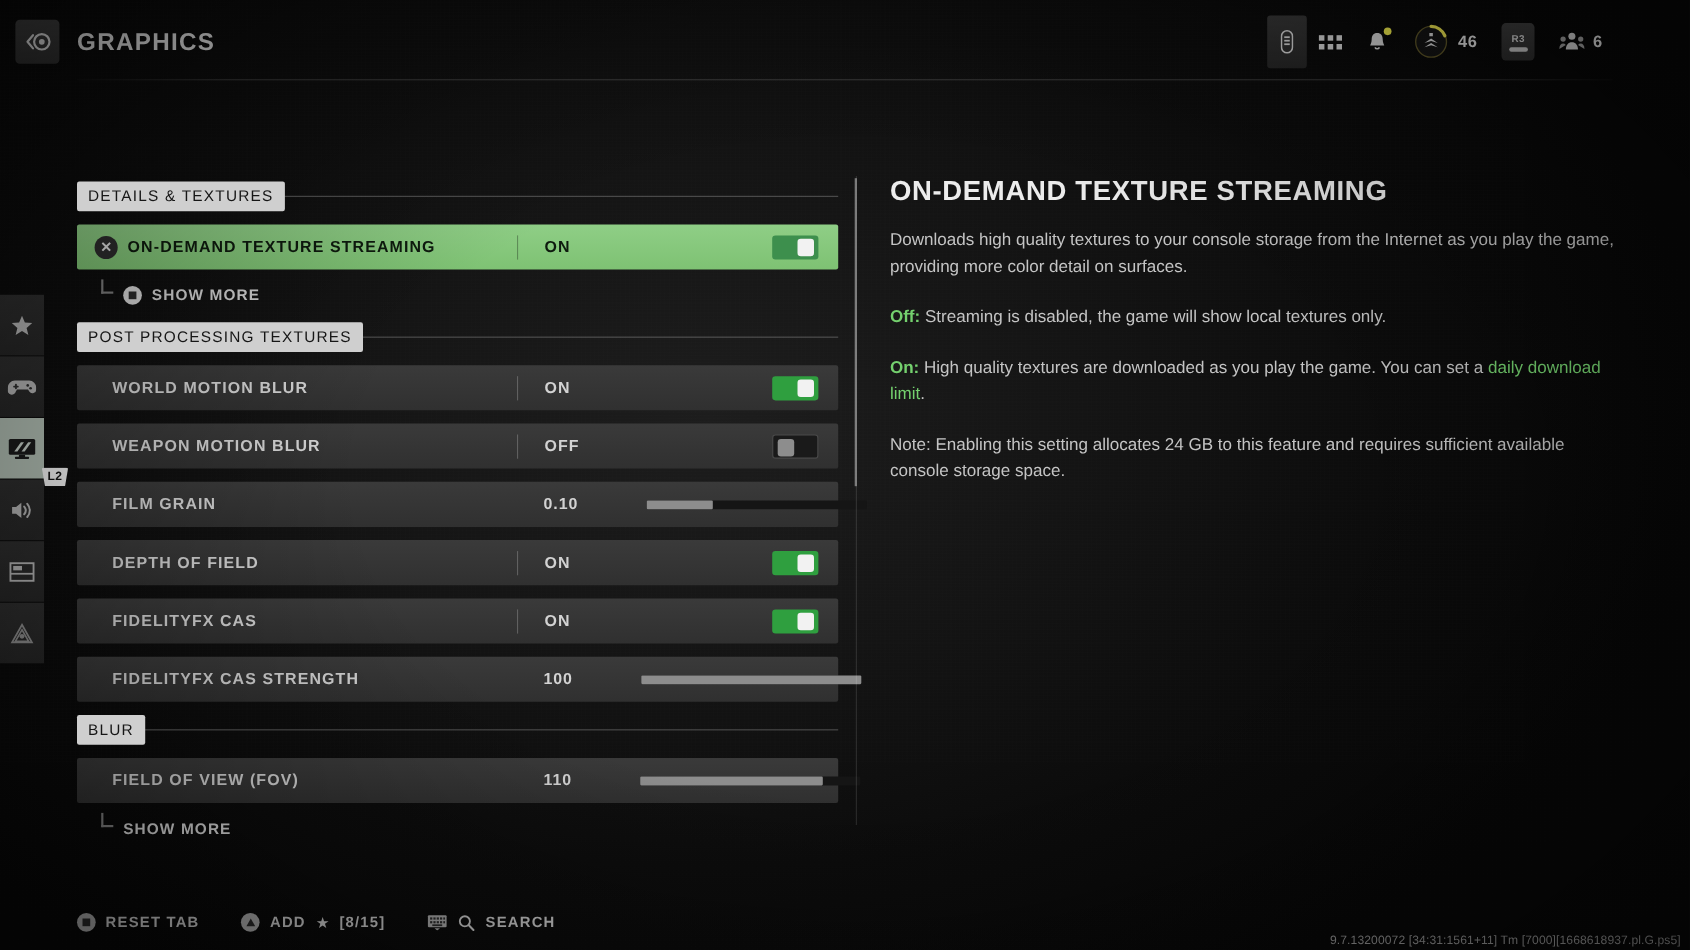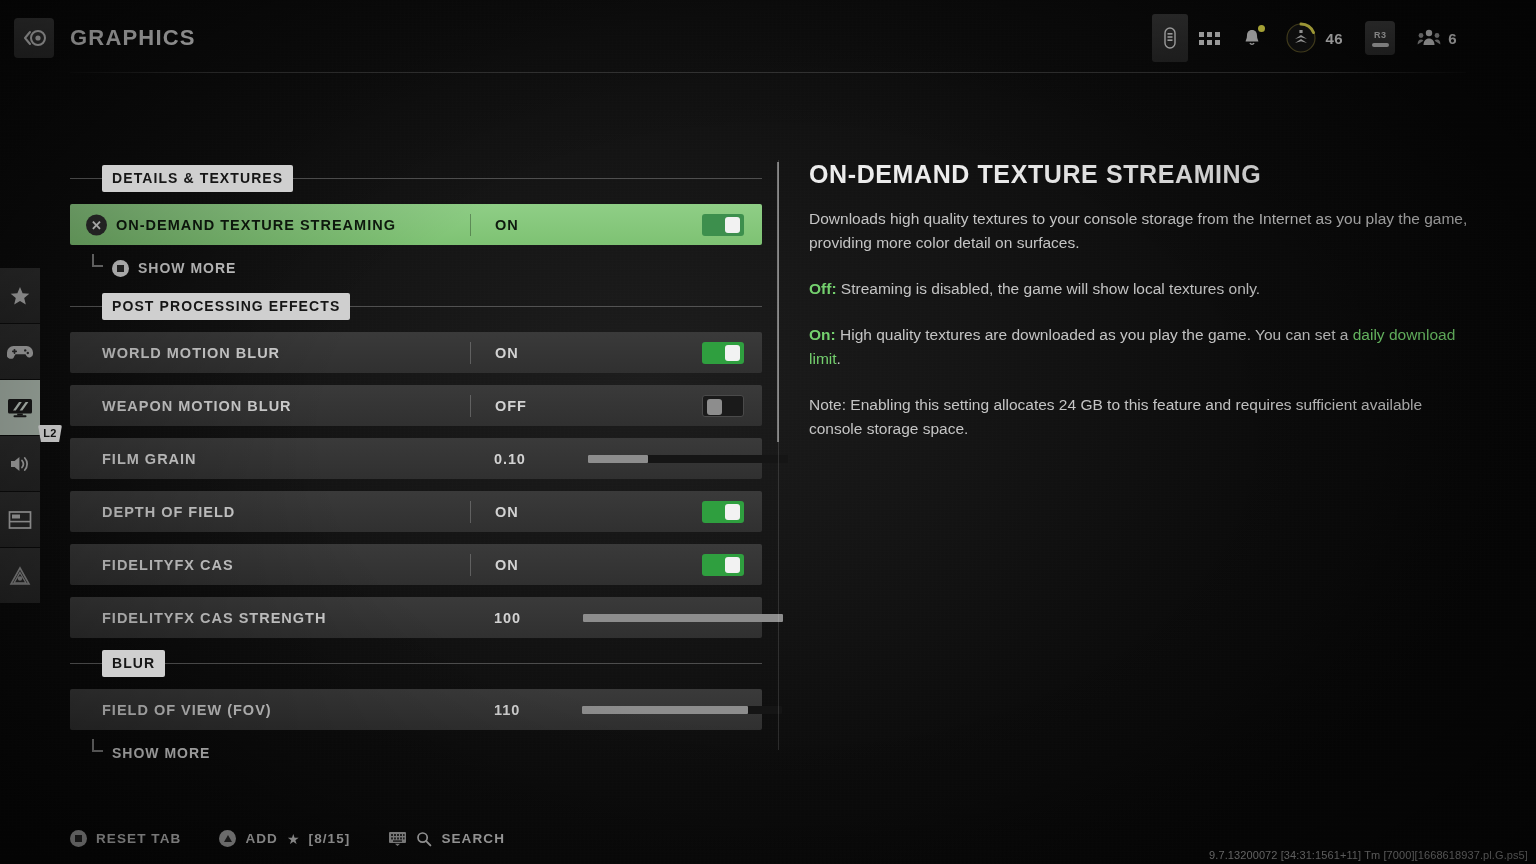--- a/index.html
+++ b/index.html
@@ -86,22 +86,22 @@
     padding: 2px 4px 3px; border-radius: 2px;
     clip-path: polygon(0 0, 100% 0, 88% 100%, 12% 100%);
     min-width: 24px; text-align:center;
   }
 
   
   #settings { position: absolute; left: 70px; top: 165px; width: 692px; }
   .sec-head { position: relative; height: 26px; margin-bottom: 13px; display:flex; align-items:center; }
   .sec-head .chip {
     background: #cfcfcf; color: #161616;
-    font-size: 14px; font-weight: 700; letter-spacing: 1.1px;
-    padding: 5px 10px 6px; border-radius: 2px; position: relative; z-index: 2; margin-left: 32px;
+    font-size: 14px; font-weight: 400; letter-spacing: 1.1px;
+    padding: 5px 10px 6px; border-radius: 2px; position: relative; z-index: 2;
   }
   .sec-head .line {
     position: absolute; left: 0; right: 0; top: 13px; height: 1px;
     background: rgba(255,255,255,.25); z-index: 1;
   }
 
   .row {
     position: relative; height: 41px; margin-bottom: 12px;
     background: linear-gradient(180deg,#3a3a3a,#303030);
     border-radius: 2px; display: flex; align-items: center;
@@ -335,21 +335,21 @@
   <div class="showmore">
     <span class="elbow"></span>
     <span class="sq-btn">
         <i></i>
       </span>
     <span class="sm-text">SHOW MORE</span>
   </div>
 
   <div class="sec-head">
     <div class="line"></div>
-    <span class="chip">POST PROCESSING EFFECTS</span>
+    <span class="chip">POST PROCESSING TEXTURES</span>
   </div>
 
   <div class="row">
     <span class="rlabel">WORLD MOTION BLUR</span>
     <span class="divider"></span>
     <span class="rvalue">ON</span>
     <span class="rctl">
       <span class="toggle on">
           <span class="knob"></span>
         </span>

